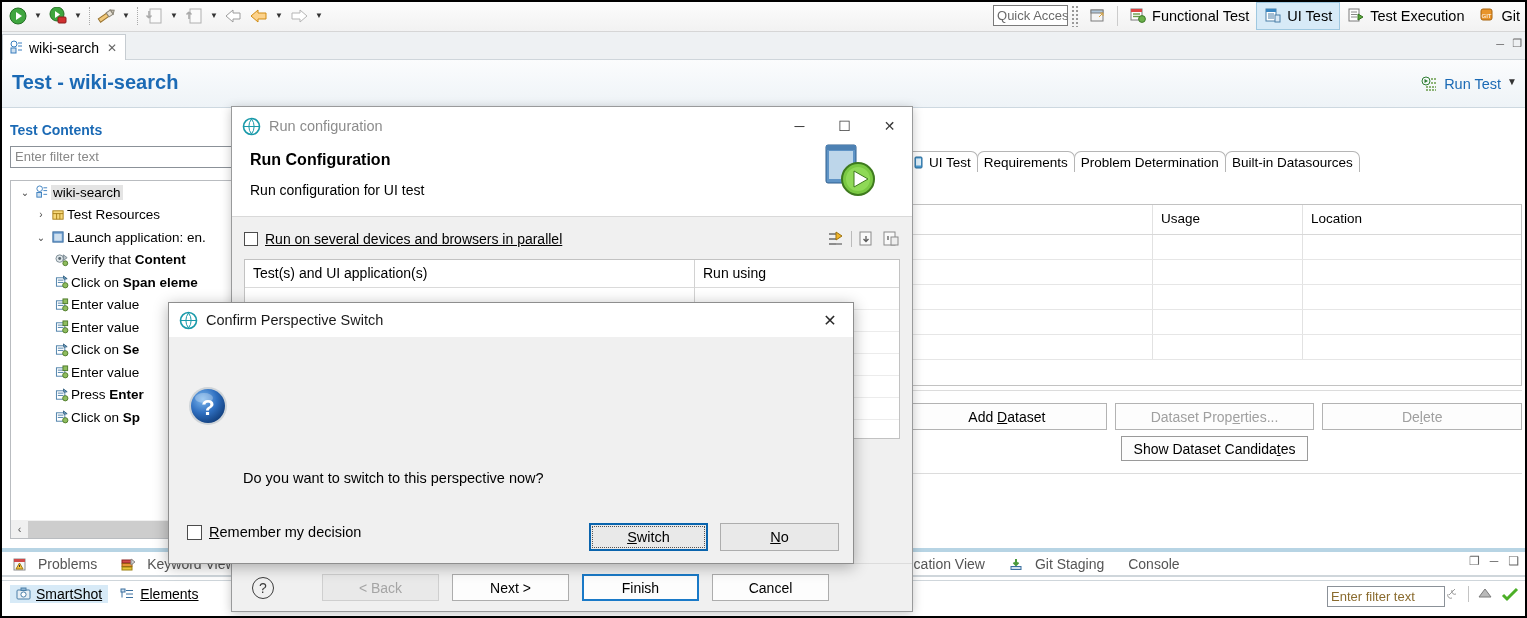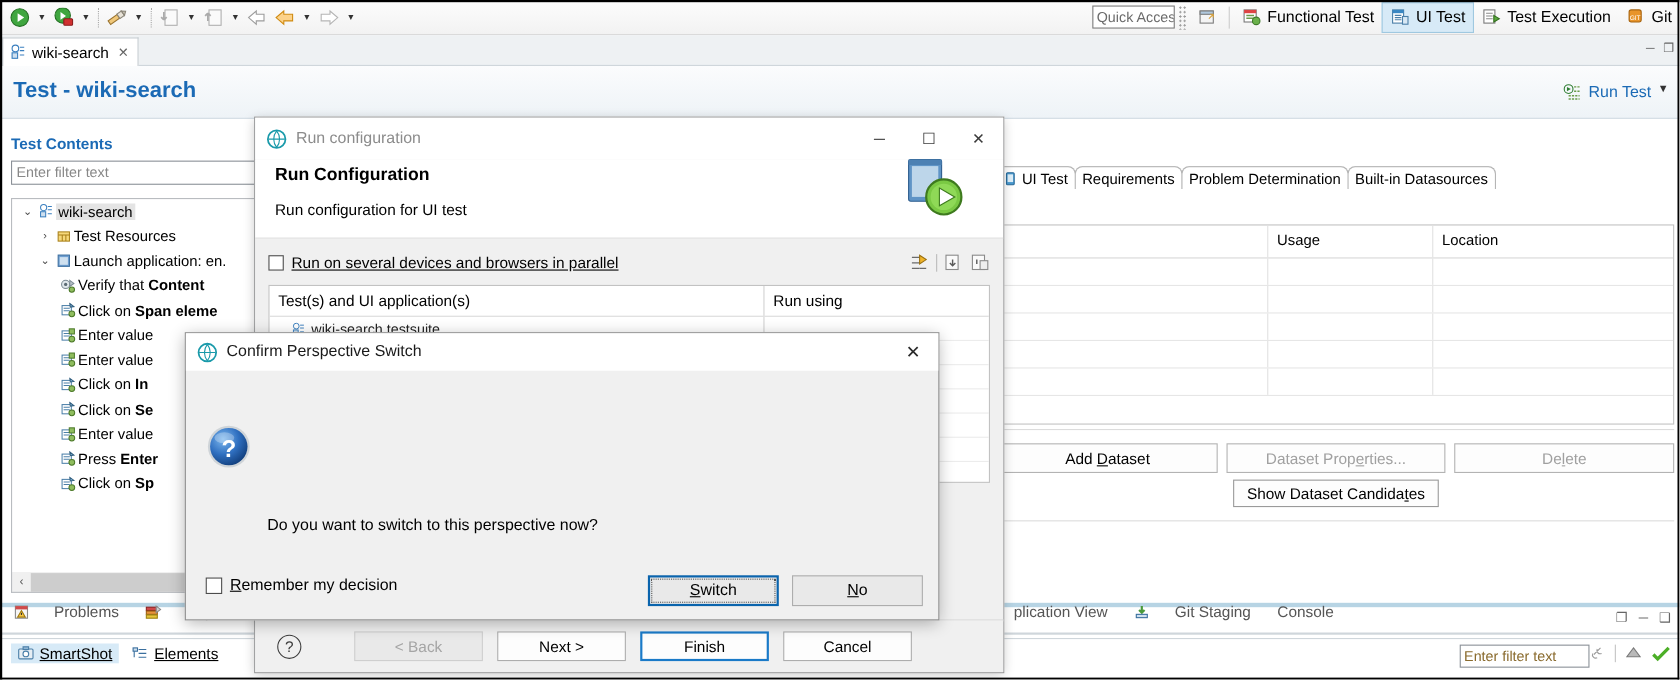--- a/index.html
+++ b/index.html
@@ -207,21 +207,21 @@
   .bb-strip {
     position: absolute; left: 0; top: 0; width: 1527px; height: 4px;
     background: #b7d4e4;
   }
   .bb-tabs {
     position: absolute; left: 0; top: 4px; height: 24px;
     display: flex; align-items: center;
     width: 1527px;
   }
   .bb-tab {
-    display: flex; align-items: flex-end; gap: 22px;
+    display: flex; align-items: center; gap: 11px;
     padding: 12px 12px; font-size: 14px; color: #555;
     height: 24px; white-space: nowrap;
   }
   .bb-underline {
     position: absolute; left: 0; top: 27px; width: 1527px; height: 2px;
     background: #cfd6db;
   }
   .bb-minmax {
     position: absolute; right: 8px; top: 6px; display: flex; gap: 10px; color: #666;
   }
@@ -623,32 +623,20 @@
               <rect x="1.5" y="3" width="9" height="9" fill="#fff" stroke="#4b7fa8"></rect>
               <line x1="3" y1="5.5" x2="9" y2="5.5" stroke="#4b7fa8"></line>
               <line x1="3" y1="8" x2="9" y2="8" stroke="#4b7fa8"></line>
               <rect x="8.5" y="1" width="5" height="5" fill="#8fbd5e" stroke="#4d7a2a"></rect>
               <circle cx="11" cy="11" r="2.8" fill="#8fbd5e" stroke="#4d7a2a"></circle>
             </svg>
         </span>
         <span class="tlabel">Enter value</span>
       </div>
 
-      <div class="tnode" style="padding-left:42px;">
-        <span class="tico">
-          <svg width="15" height="14" viewBox="0 0 16 15">
-              <rect x="1.5" y="3" width="9" height="9" fill="#fff" stroke="#4b7fa8"></rect>
-              <line x1="3" y1="5.5" x2="9" y2="5.5" stroke="#4b7fa8"></line>
-              <line x1="3" y1="8" x2="9" y2="8" stroke="#4b7fa8"></line>
-              <polygon points="9,1 13,4 9.5,4.5" fill="#7fb3d8" stroke="#34607f"></polygon>
-              <circle cx="11" cy="11" r="2.8" fill="#8fbd5e" stroke="#4d7a2a"></circle>
-            </svg>
-        </span>
-        <span class="tlabel">Click on <b>In</b></span>
-      </div>
 
       <div class="tnode" style="padding-left:42px;">
         <span class="tico">
           <svg width="15" height="14" viewBox="0 0 16 15">
               <rect x="1.5" y="3" width="9" height="9" fill="#fff" stroke="#4b7fa8"></rect>
               <line x1="3" y1="5.5" x2="9" y2="5.5" stroke="#4b7fa8"></line>
               <line x1="3" y1="8" x2="9" y2="8" stroke="#4b7fa8"></line>
               <polygon points="9,1 13,4 9.5,4.5" fill="#7fb3d8" stroke="#34607f"></polygon>
               <circle cx="11" cy="11" r="2.8" fill="#8fbd5e" stroke="#4d7a2a"></circle>
             </svg>
@@ -901,30 +889,20 @@
               <rect x="2" y="2" width="11" height="13" fill="#fafafa" stroke="#8a8a8a"></rect>
               <rect x="9" y="7" width="7" height="8" fill="#eee" stroke="#8a8a8a"></rect>
               <path d="M6 6 v4" stroke="#5a5a5a" stroke-width="1.3"></path>
             </svg>
         </span>
       </div>
 
       <div class="rc-table">
         <div class="rc-c1">
           <div class="rc-hd">Test(s) and UI application(s)</div>
-          <div class="rc-row">
-            <svg width="13" height="13" viewBox="0 0 15 15">
-                <circle cx="5" cy="4" r="3" fill="none" stroke="#3a7fbf"></circle>
-                <rect x="2" y="8" width="5" height="5" fill="#cfe0ef" stroke="#3a7fbf"></rect>
-                <line x1="9" y1="3" x2="13" y2="3" stroke="#3a7fbf"></line>
-                <line x1="9" y1="6" x2="13" y2="6" stroke="#3a7fbf"></line>
-                <line x1="9" y1="10" x2="13" y2="10" stroke="#3a7fbf"></line>
-              </svg>
-            <span>wiki-search.testsuite</span>
-          </div>
           <div class="rc-row"></div>
           <div class="rc-row"></div>
           <div class="rc-row"></div>
           <div class="rc-row"></div>
           <div class="rc-row"></div>
         </div>
         <div class="rc-c2">
           <div class="rc-hd">Run using</div>
           <div class="rc-row"></div>
           <div class="rc-row"></div>

